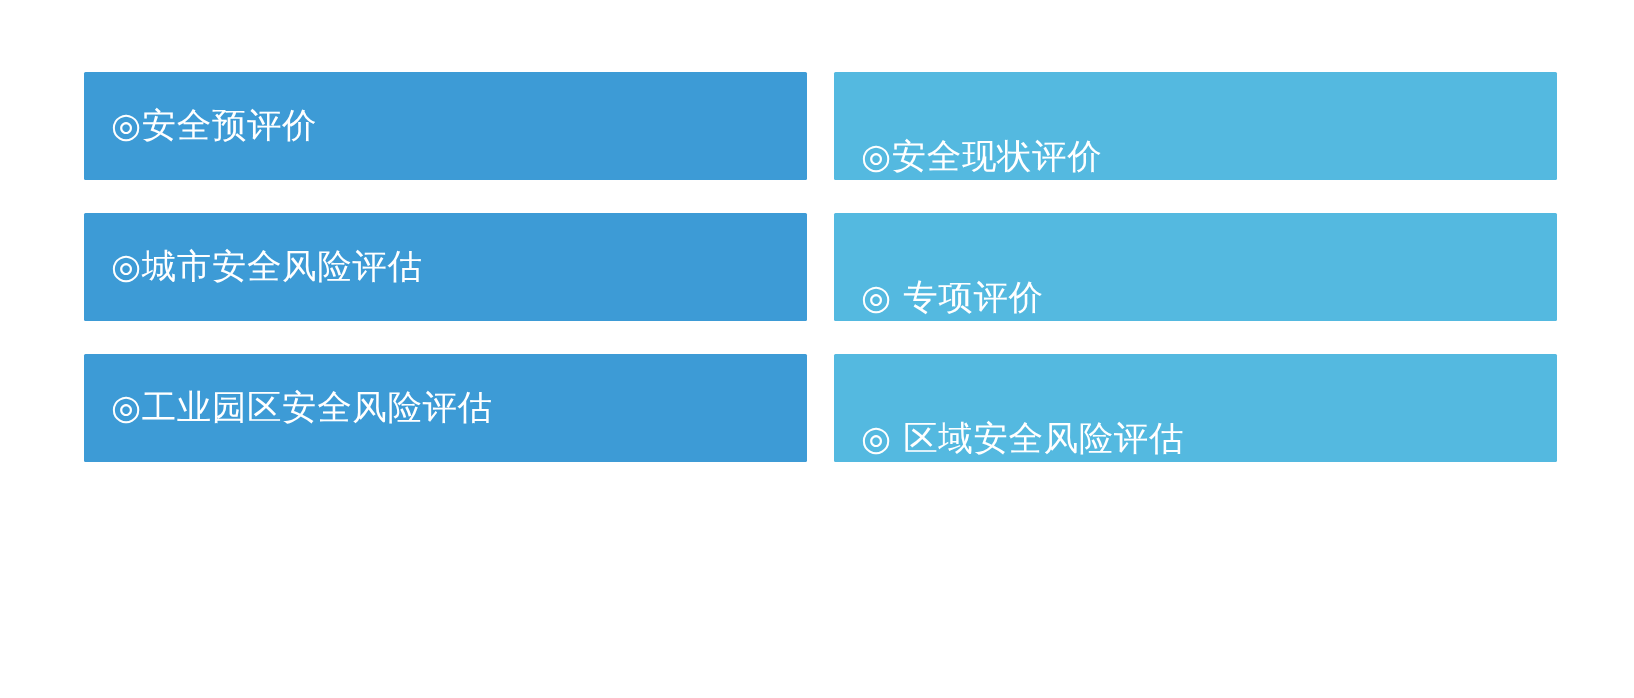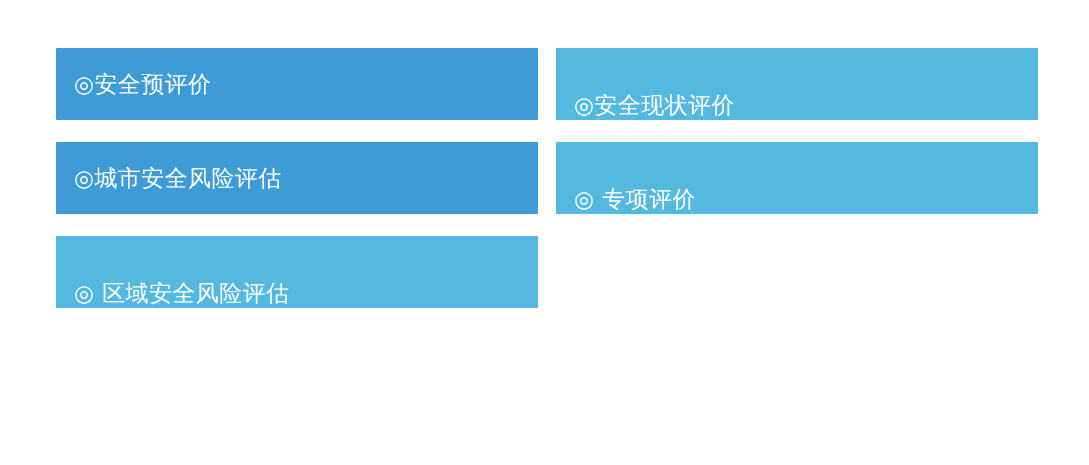--- a/index.html
+++ b/index.html
@@ -62,17 +62,20 @@
       </div>
       <div class="card tone-light">
         <span class="card-label">◎安全现状评价</span>
       </div>
       <div class="card tone-dark">
         <span class="card-label">◎城市安全风险评估</span>
       </div>
       <div class="card tone-light">
         <span class="card-label">◎ 专项评价</span>
       </div>
+      <div class="card tone-dark">
+        <span class="card-label">◎工业园区安全风险评估</span>
+      </div>
       <div class="card tone-light">
         <span class="card-label">◎ 区域安全风险评估</span>
       </div>
     </div>
 </div>
 
 </body></html>

